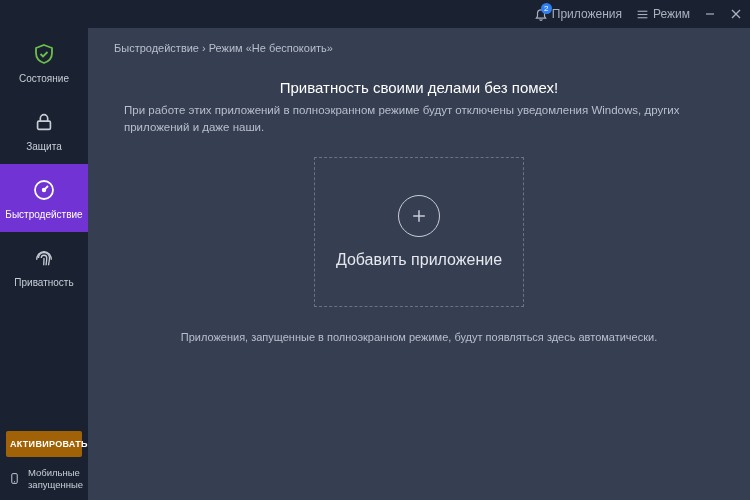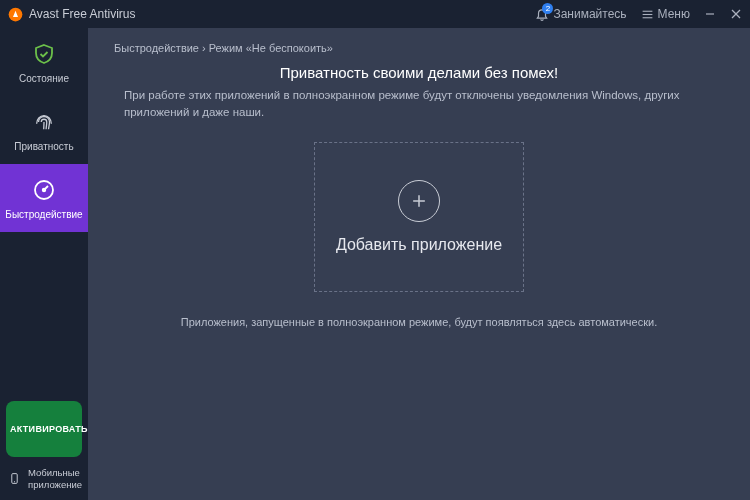--- a/index.html
+++ b/index.html
@@ -19,74 +19,65 @@
   
   .body { flex: 1; display: flex; min-height: 0; }
 
   
   .sidebar { width: 88px; background: #1a2232; display: flex; flex-direction: column; }
   .side-items { flex: 1; display: flex; flex-direction: column; }
   .side-item { height: 68px; display: flex; flex-direction: column; align-items: center; justify-content: center; gap: 6px; color: #c9cdd6; font-size: 10px; cursor: pointer; }
   .side-item.active { background: #7133d4; color: #fff; }
   .side-item .ic { width: 26px; height: 26px; display:flex; align-items:center; justify-content:center; }
   .side-bottom { padding: 8px 6px 10px; display:flex; flex-direction:column; gap:10px; }
-  .activate-btn { background: #15803d; color: #fff; font-size: 9px; font-weight: 700; letter-spacing: .3px; padding: 23px 4px; text-align:center; cursor:pointer; border-radius:8px;}
+  .activate-btn { background: #a16207; color: #fff; font-size: 9px; font-weight: 700; letter-spacing: .3px; padding: 8px 4px; text-align:center; cursor:pointer; border-radius:2px;}
   .mobile-link { display:flex; align-items:center; gap:6px; color:#c9cdd6; font-size:9.5px; line-height:1.2; cursor:pointer; padding: 0 2px;}
   .mobile-link .mic{ width:14px; flex:0 0 14px;}
 
   
   .main { flex: 1; background: #363e52; display: flex; flex-direction: column; padding: 14px 26px 18px; min-width:0;}
-  .breadcrumb { color: #b9bfcd; font-size: 11px; margin-bottom: 10px; }
+  .breadcrumb { color: #b9bfcd; font-size: 11px; margin-bottom: 25px; }
   .page-title { color: #fff; font-size: 23px; font-weight: 400; margin-bottom: 22px; }
   .headline { color: #fff; font-size: 15px; text-align: center; margin-bottom: 6px; }
   .subtext { color: #b9bfcd; font-size: 11.5px; text-align: left; line-height: 1.45; margin-bottom: 22px; padding: 0 10px;}
   .drop-area { align-self: center; width: 210px; height: 150px; border: 1px dashed #6a7288; display:flex; flex-direction:column; align-items:center; justify-content:center; gap:14px; cursor:pointer;}
   .drop-area .plus { width:42px; height:42px; border:1.5px solid #c9cdd6; border-radius:50%; display:flex; align-items:center; justify-content:center; }
   .drop-area .plus svg{ stroke:#c9cdd6;}
   .drop-area .lbl { color:#e6e8ee; font-size:16px; }
   .footer-note { color:#b9bfcd; font-size:11px; text-align:center; margin-top:24px; }
 
   svg { display:block; }
 </style>
 </head>
 <body>
 
 <div class="app">
 
   <div class="titlebar">
-    <div class="left">
-      <span>
-        <svg width="15" height="15" viewBox="0 0 24 24">
-            <circle cx="12" cy="12" r="11" fill="#ff7800"></circle>
-            <path d="M8 16 L12 6 L16 16 Z" fill="#fff"></path>
-          </svg>
-      </span>
-      <span>Avast Free Antivirus</span>
-    </div>
     <div class="spacer"></div>
     <div class="right">
       <div class="tb-item">
         <span class="bell-wrap">
           <svg width="14" height="14" viewBox="0 0 24 24" fill="none" stroke="#aab0bd" stroke-width="2">
               <path d="M18 16v-5a6 6 0 10-12 0v5l-2 3h16l-2-3z"></path>
               <path d="M10 21a2 2 0 004 0"></path>
             </svg>
           <span class="badge">2</span>
         </span>
-        <span>Занимайтесь</span>
+        <span>Приложения</span>
       </div>
       <div class="tb-item">
         <span>
           <svg width="13" height="13" viewBox="0 0 24 24" stroke="#aab0bd" stroke-width="2">
               <line x1="3" y1="6" x2="21" y2="6"></line>
               <line x1="3" y1="12" x2="21" y2="12"></line>
               <line x1="3" y1="18" x2="21" y2="18"></line>
             </svg>
         </span>
-        <span>Меню</span>
+        <span>Режим</span>
       </div>
       <div class="winbtn">
         <svg width="10" height="10" viewBox="0 0 10 10" stroke="currentColor" stroke-width="1.2">
             <line x1="1" y1="5" x2="9" y2="5"></line>
           </svg>
       </div>
       <div class="winbtn">
         <svg width="10" height="10" viewBox="0 0 10 10" stroke="currentColor" stroke-width="1.2">
             <line x1="1" y1="1" x2="9" y2="9"></line>
             <line x1="9" y1="1" x2="1" y2="9"></line>
@@ -103,55 +94,64 @@
         <div class="side-item">
           <span class="ic">
             <svg width="24" height="24" viewBox="0 0 24 24" fill="none" stroke="#6cc04a" stroke-width="1.8">
                 <path d="M12 3l8 3v5c0 5-3.5 8.5-8 10-4.5-1.5-8-5-8-10V6l8-3z"></path>
                 <path d="M8.5 12l2.5 2.5 4.5-4.5"></path>
               </svg>
           </span>
           <span>Состояние</span>
         </div>
 
+        <div class="side-item">
+          <span class="ic">
+            <svg width="22" height="22" viewBox="0 0 24 24" fill="none" stroke="#c9cdd6" stroke-width="1.8">
+                <rect x="5" y="11" width="14" height="9" rx="1.5"></rect>
+                <path d="M8 11V8a4 4 0 118 0v3"></path>
+              </svg>
+          </span>
+          <span>Защита</span>
+        </div>
+
+        <div class="side-item active">
+          <span class="ic">
+            <svg width="24" height="24" viewBox="0 0 24 24" fill="none" stroke="#fff" stroke-width="1.8">
+                <circle cx="12" cy="12" r="9"></circle>
+                <path d="M12 12l4-4"></path>
+                <circle cx="12" cy="12" r="1.3" fill="#fff"></circle>
+              </svg>
+          </span>
+          <span>Быстродействие</span>
+        </div>
 
         <div class="side-item">
           <span class="ic">
             <svg width="22" height="22" viewBox="0 0 24 24" fill="none" stroke="#c9cdd6" stroke-width="1.4">
                 <path d="M6 12a6 6 0 0112 0c0 3-1 6-1 8"></path>
                 <path d="M9 12a3 3 0 016 0c0 3-.7 6-.7 8"></path>
                 <path d="M12 12c0 3-.3 6-.3 8"></path>
                 <path d="M4 14c0-5 3.5-9 8-9s8 4 8 9"></path>
               </svg>
           </span>
           <span>Приватность</span>
         </div>
 
-        <div class="side-item active">
-          <span class="ic">
-            <svg width="24" height="24" viewBox="0 0 24 24" fill="none" stroke="#fff" stroke-width="1.8">
-                <circle cx="12" cy="12" r="9"></circle>
-                <path d="M12 12l4-4"></path>
-                <circle cx="12" cy="12" r="1.3" fill="#fff"></circle>
-              </svg>
-          </span>
-          <span>Быстродействие</span>
-        </div>
-
       </div>
       <div class="side-bottom">
         <div class="activate-btn">АКТИВИРОВАТЬ</div>
         <div class="mobile-link">
           <span class="mic">
             <svg width="13" height="13" viewBox="0 0 24 24" fill="none" stroke="#c9cdd6" stroke-width="1.8">
                 <rect x="7" y="3" width="10" height="18" rx="2"></rect>
                 <line x1="11" y1="18" x2="13" y2="18"></line>
               </svg>
           </span>
-          <span>Мобильные приложение</span>
+          <span>Мобильные запущенные</span>
         </div>
       </div>
     </div>
 
     <div class="main">
       <div class="breadcrumb">Быстродействие  ›  Режим «Не беспокоить»</div>
       <div class="headline">Приватность своими делами без помех!</div>
       <div class="subtext">При работе этих приложений в полноэкранном режиме будут отключены уведомления Windows, других приложений и даже наши.</div>
 
       <div class="drop-area">

